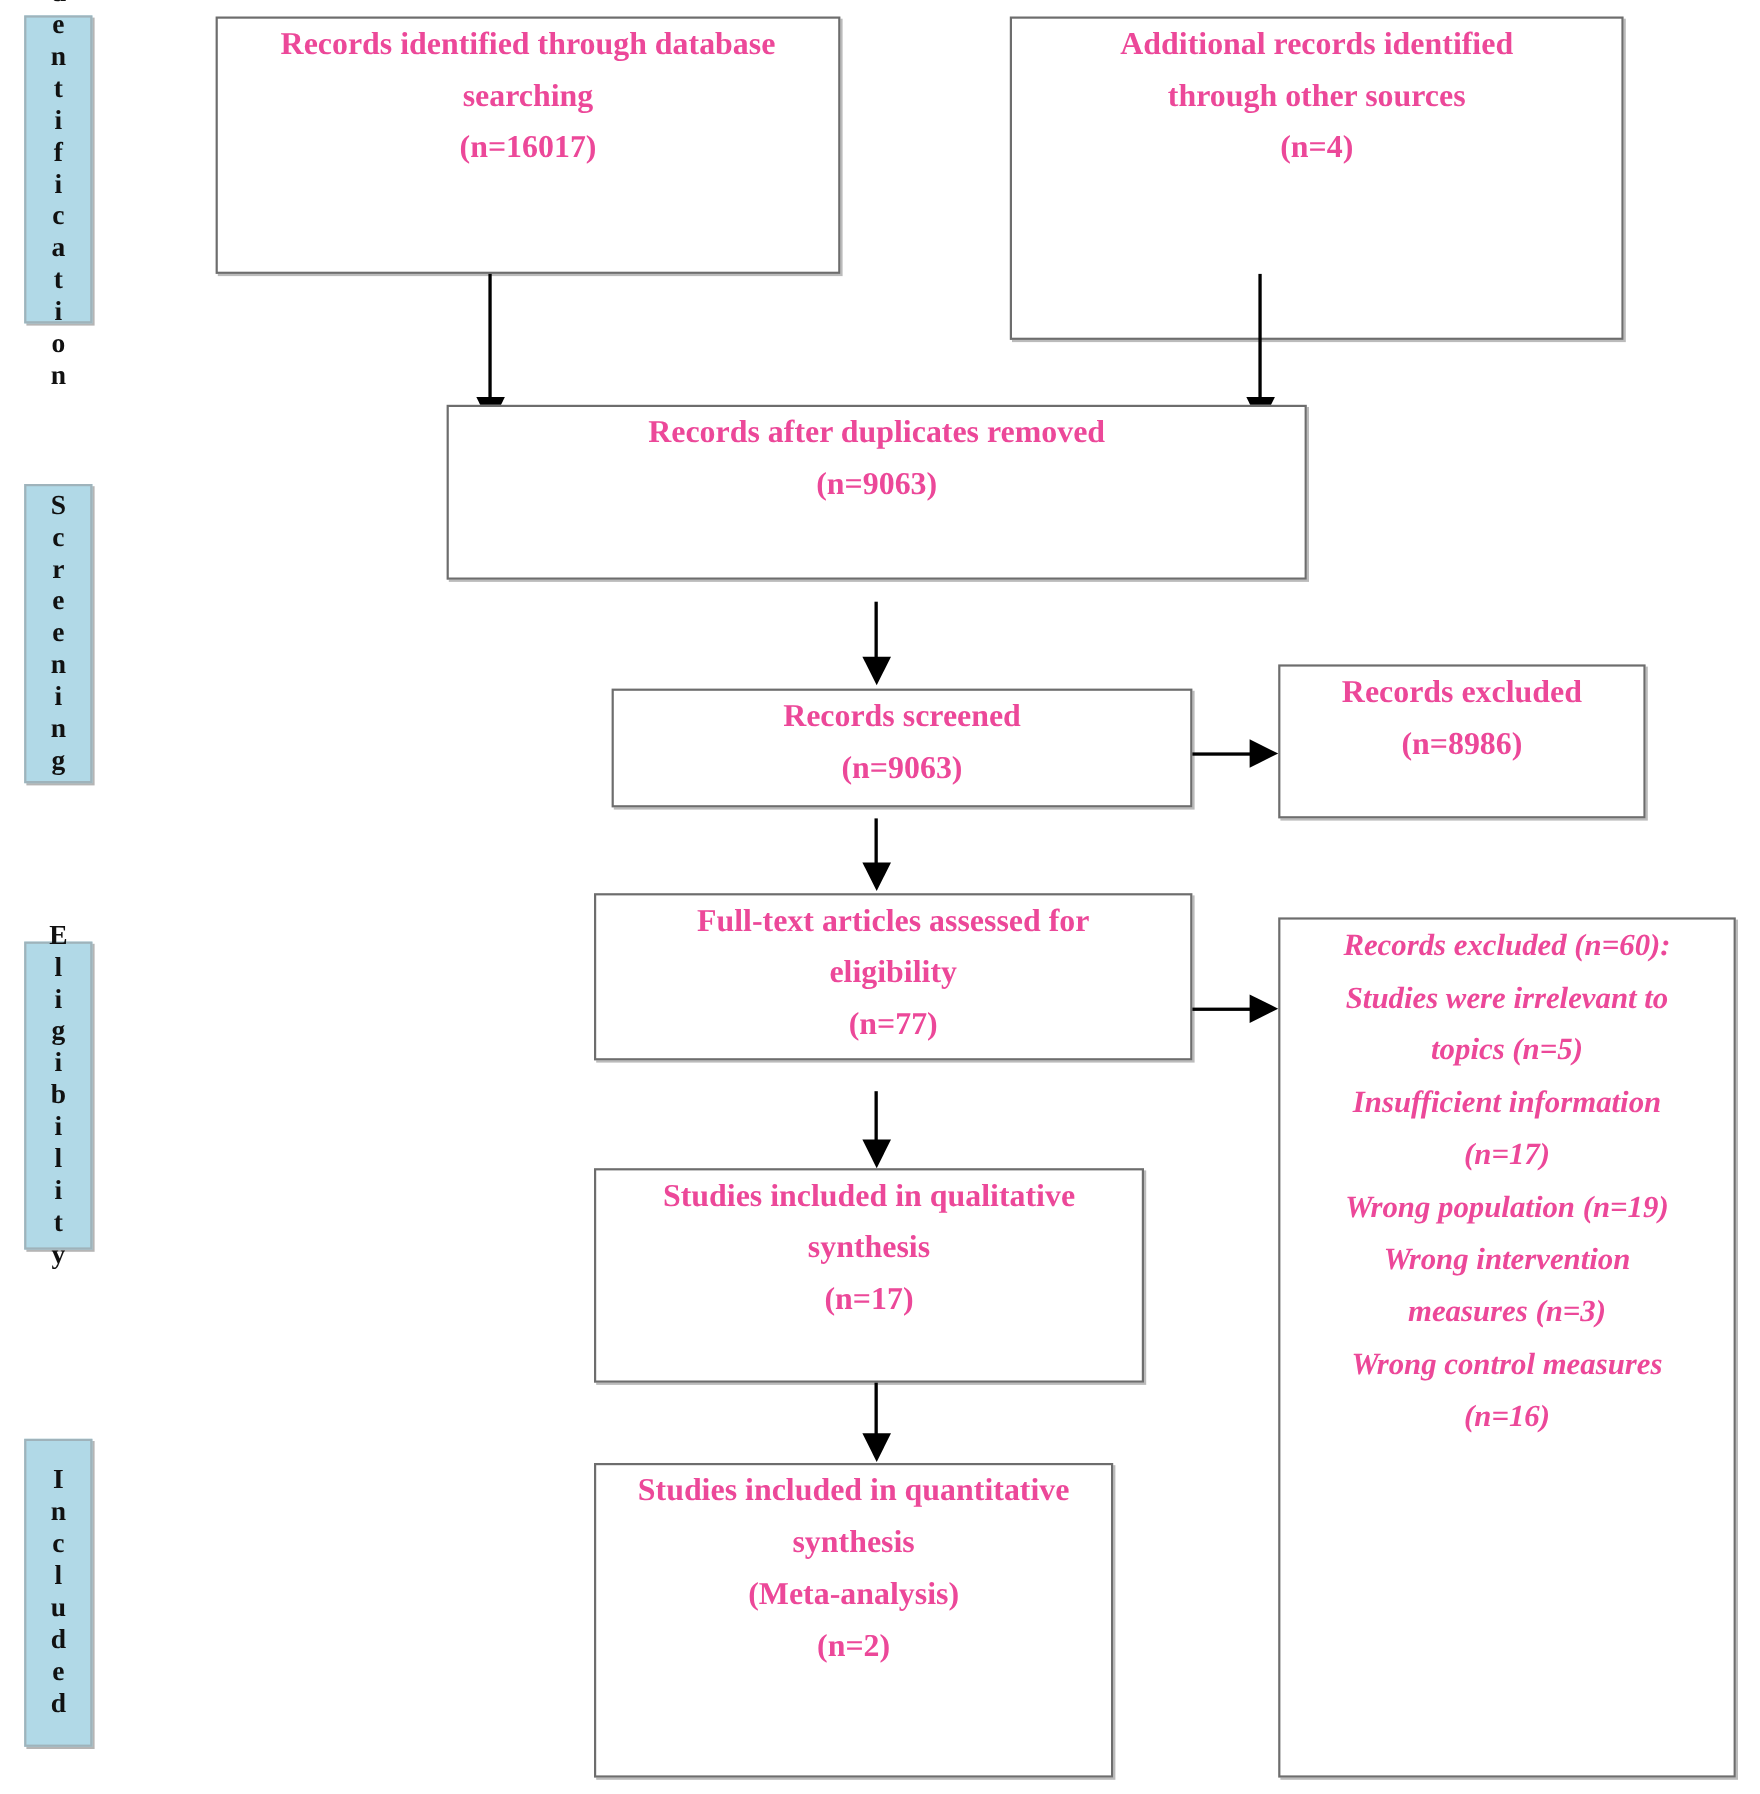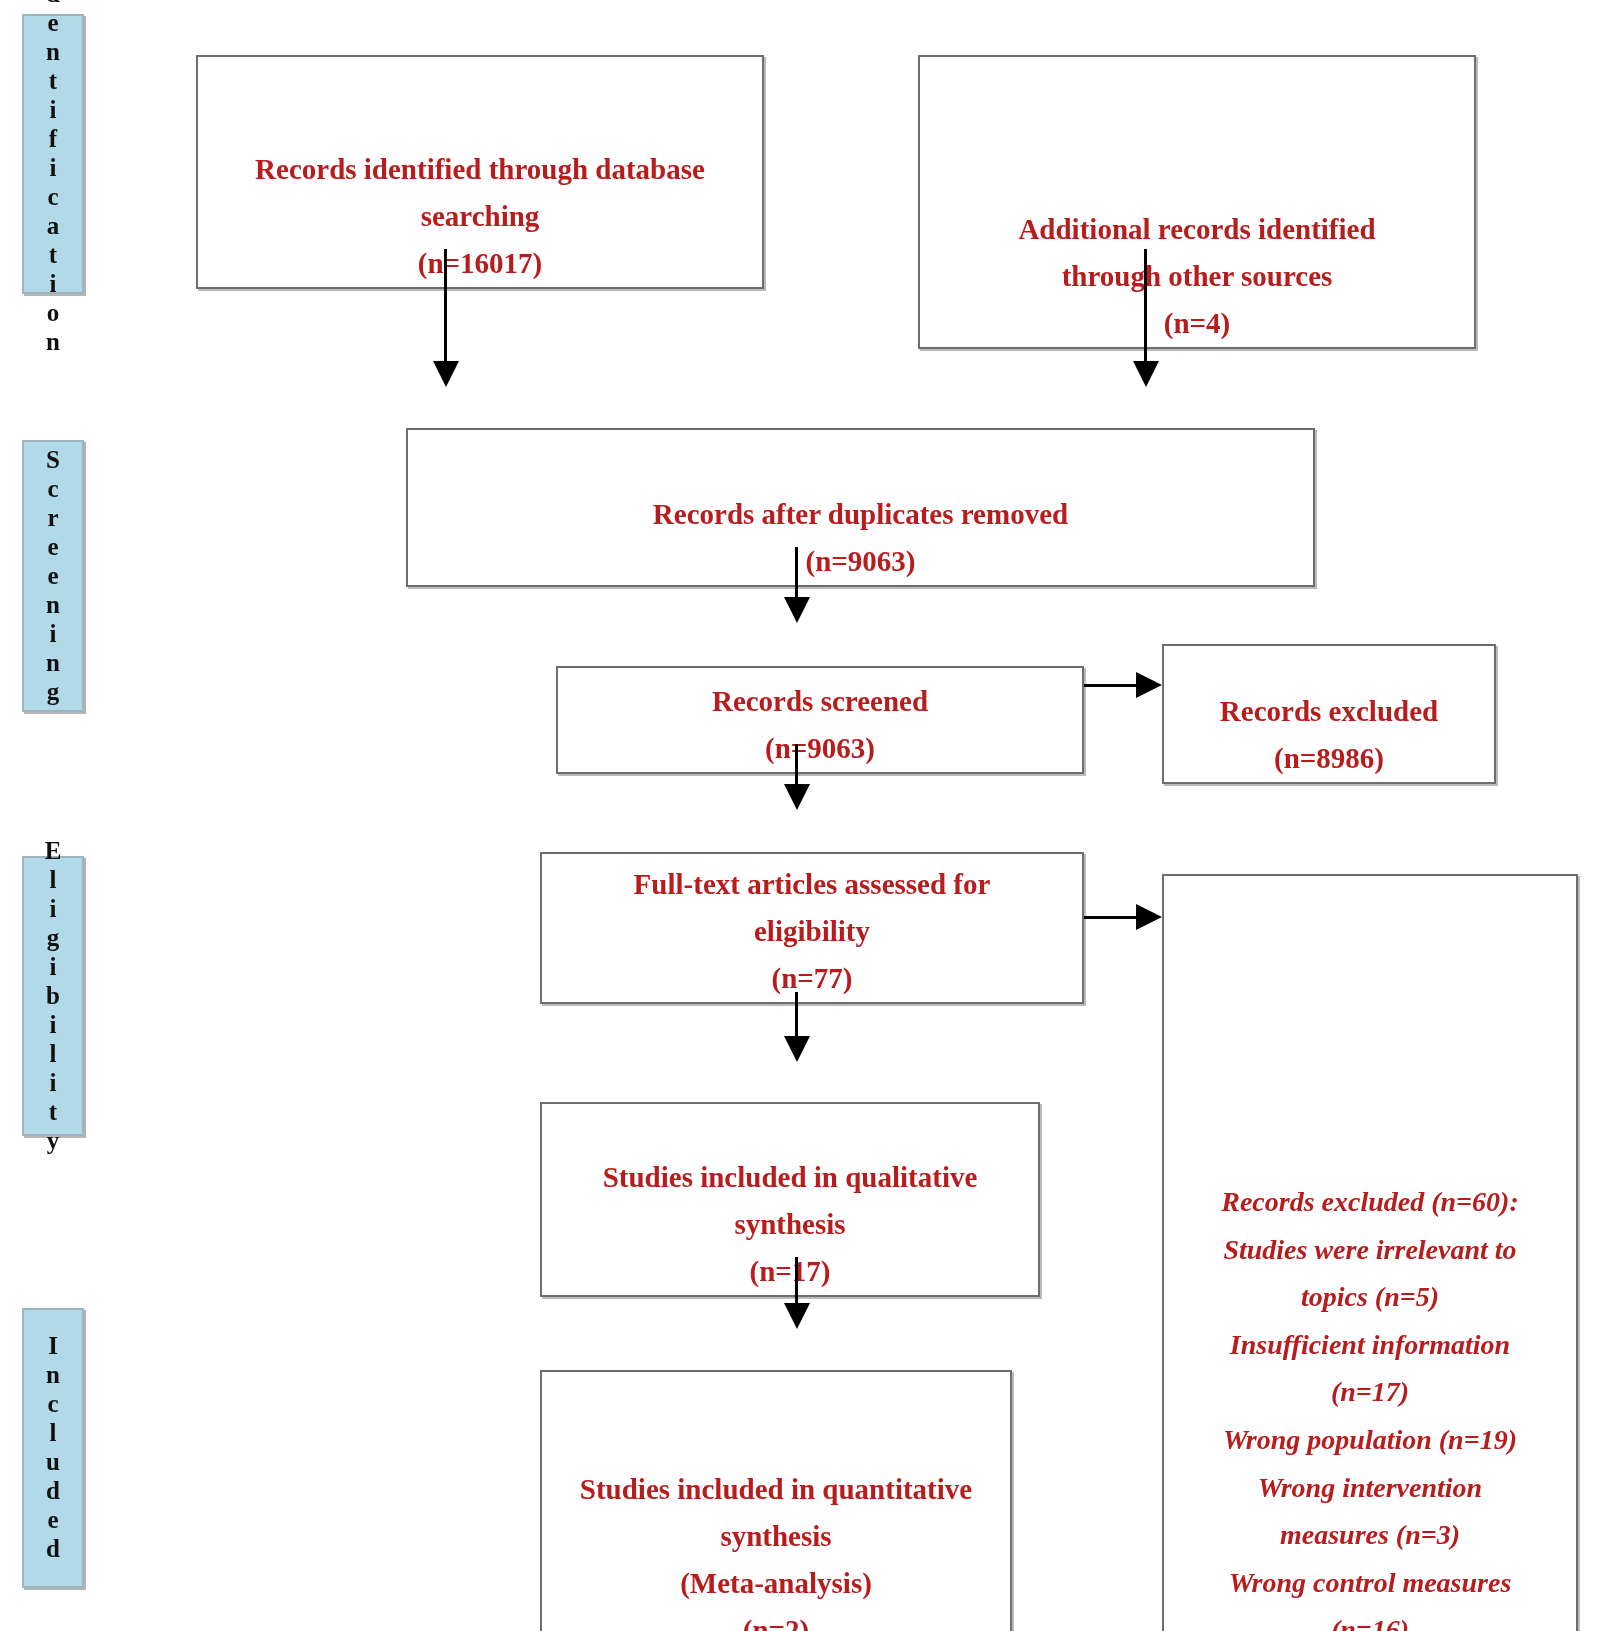--- a/index.html
+++ b/index.html
@@ -40,25 +40,24 @@
   }
 
   
   .flow-box {
     position: absolute;
     background: #ffffff;
     border: 2px solid #6d6d6d;
     box-sizing: border-box;
     box-shadow: 2px 2px 0 rgba(120,120,120,0.5);
     display: flex;
-    align-items: flex-end;
+    align-items: flex-start;
     justify-content: center;
     text-align: center;
-    color: #b91c1c;
-    margin-top: 40px;
+    color: #ec4899;
   }
   .flow-box .btext {
     font-size: 29px;
     font-weight: bold;
     line-height: 1.62;
     padding: 0 14px;
     white-space: pre-line;
   }
   .flow-box.dense .btext {
     line-height: 1.70;
@@ -126,21 +125,21 @@
 through other sources
 (n=4)</span>
   </div>
 
   <div class="vline" style="left:444px; top:249px; height:116px;"></div>
   <div class="arrow-down" style="left:433px; top:361px;"></div>
 
   <div class="vline" style="left:1144px; top:249px; height:116px;"></div>
   <div class="arrow-down" style="left:1133px; top:361px;"></div>
 
-  <div class="flow-box" style="left:406px; top:388px; width:909px; height:159px;">
+  <div class="flow-box" style="left:406px; top:368px; width:782px; height:159px;">
     <span class="btext">Records after duplicates removed
 (n=9063)</span>
   </div>
 
   <div class="vline" style="left:795px; top:547px; height:54px;"></div>
   <div class="arrow-down" style="left:784px; top:597px;"></div>
 
   <div class="flow-box" style="left:556px; top:626px; width:528px; height:108px;">
     <span class="btext">Records screened
 (n=9063)</span>

